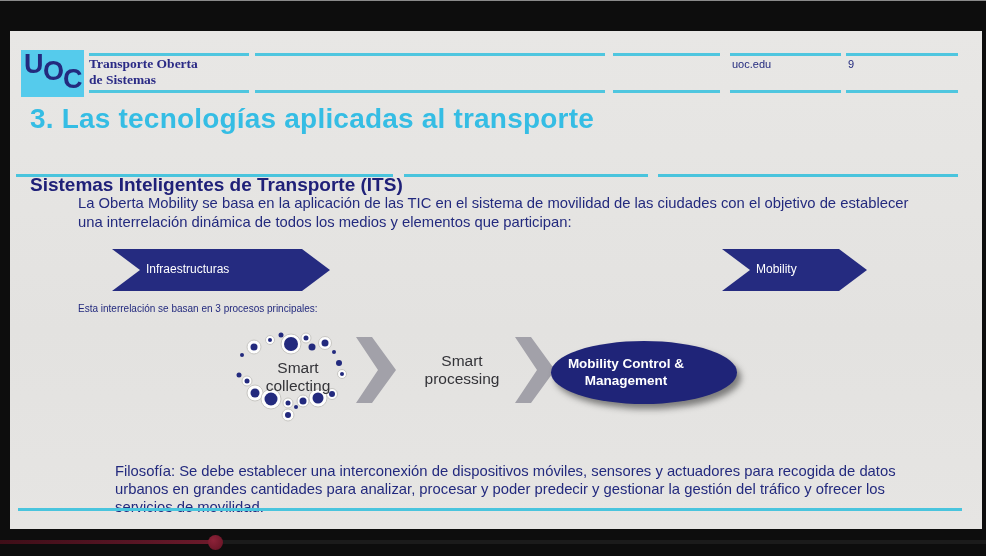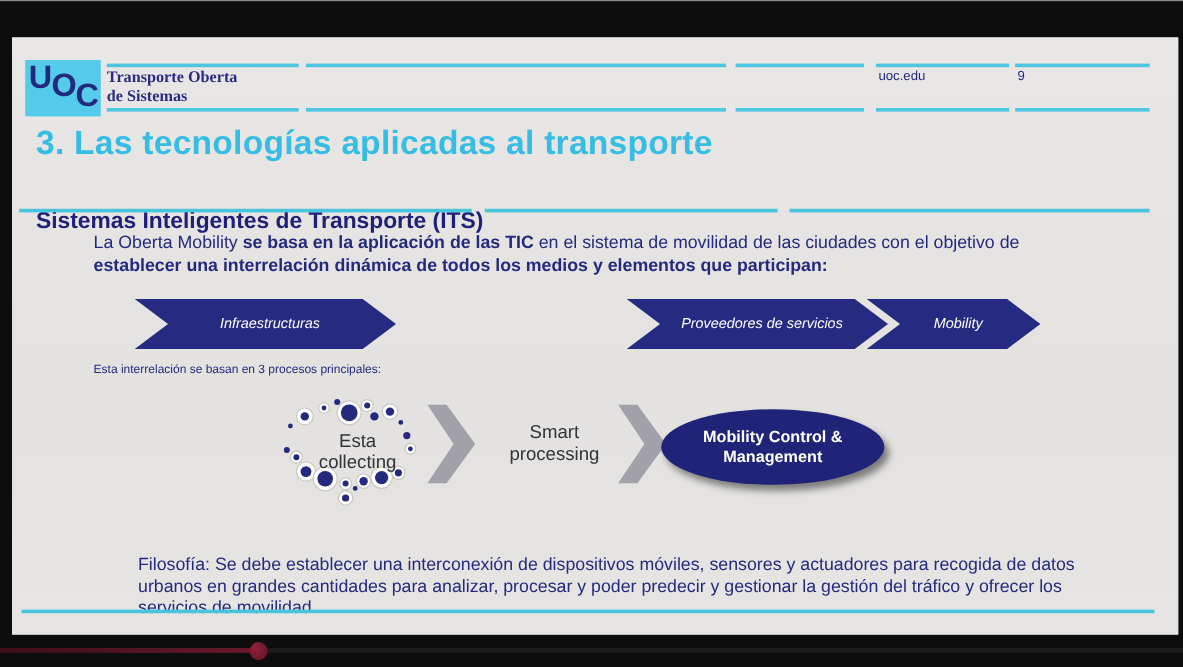--- a/index.html
+++ b/index.html
@@ -20,35 +20,35 @@
   .logo-c{left:42px;top:16px;}
   .hdr-col{position:absolute;top:22px;height:40px;border-top:3px solid #4fc6df;border-bottom:3px solid #4fc6df;box-sizing:border-box;}
   .hdr-col .hdr-txt{font-size:11px;color:#232a7e;padding:2px 0 0 2px;}
   .org-name{position:absolute;left:79px;top:25px;font-family:"Liberation Serif",serif;font-weight:bold;color:#2b2b86;font-size:13.5px;line-height:1.2;}
   
   .title{position:absolute;left:20px;top:72px;font-size:28px;font-weight:bold;color:#35bde4;letter-spacing:.2px;}
   .subtitle{position:absolute;left:20px;top:102px;font-size:19px;font-weight:bold;color:#1f2078;margin-top:41px;}
   .title-rule{position:absolute;top:143px;height:3px;background:#49c4dd;}
   
   .intro{position:absolute;left:68px;top:163px;width:845px;font-size:14.8px;color:#232a7e;line-height:1.3;}
-  .intro b{font-weight:bold;}
+  .intro b{font-weight:normal;}
   
   .chev{position:absolute;top:218px;height:42px;background:#252b80;
         clip-path:polygon(0 0,calc(100% - 28px) 0,100% 50%,calc(100% - 28px) 100%,0 100%,28px 50%);
-        display:flex;align-items:center;justify-content:center;font-style:italic;}
+        display:flex;align-items:center;justify-content:flex-start;}
   .chev .lbl{color:#fff;font-size:12px;line-height:1.15;text-align:center;padding:0 26px 0 34px;}
   
   .proc-intro{position:absolute;left:68px;top:272px;font-size:10px;color:#232a7e;}
   .dots-wrap{position:absolute;left:226px;top:300px;width:124px;height:92px;}
   .dots-wrap .lbl{position:absolute;left:50%;top:50%;transform:translate(-50%,-50%);width:88px;
         text-align:center;font-size:15.5px;color:#333338;line-height:1.15;}
   .proc-txt{position:absolute;left:396px;top:321px;width:112px;text-align:center;font-size:15.5px;color:#333338;line-height:1.15;}
   .gray-chev{position:absolute;top:306px;}
   .ellipse{position:absolute;left:541px;top:310px;width:186px;height:63px;background:#1f2478;border-radius:50%;
-        box-shadow:4px 5px 6px rgba(40,40,40,.55);display:flex;align-items:center;justify-content:center;}
+        box-shadow:4px 5px 6px rgba(40,40,40,.55);display:flex;align-items:center;justify-content:flex-start;}
   .ellipse .lbl{color:#fff;font-weight:bold;font-size:13.5px;text-align:center;line-height:1.2;width:150px;}
   
   .philosophy{position:absolute;left:105px;top:401px;width:788px;font-size:14.8px;color:#232a7e;line-height:1.22;margin-top:30px;}
   .bottom-rule{position:absolute;left:8px;top:477px;width:944px;height:3px;background:#49c4dd;}
   
   .progress-track{position:absolute;left:0;top:539px;width:986px;height:4px;background:#1b1b1b;}
   .progress-fill{position:absolute;left:0;top:539px;height:4px;background:linear-gradient(90deg,#3f0e18 0%,#571524 60%,#6d1a2b 100%);}
   .progress-dot{position:absolute;top:534px;width:15px;height:15px;border-radius:50%;
         background:radial-gradient(circle at 35% 35%,#8d2238,#611223);}
 </style>
@@ -84,23 +84,20 @@
     <div class="subtitle">Sistemas Inteligentes de Transporte (ITS)</div>
     <div class="title-rule" style="left:6px;width:377px;"></div>
     <div class="title-rule" style="left:394px;width:244px;"></div>
     <div class="title-rule" style="left:648px;width:300px;"></div>
 
     <div class="intro"><span>La Oberta Mobility </span><b>se basa en la aplicación de las TIC</b><span> en el sistema de movilidad de las ciudades con el objetivo de </span><b>establecer una interrelación dinámica de todos los medios y elementos que participan</b><b>:</b></div>
 
     <div class="chev" style="left:102px;width:218px;">
       <div class="lbl">Infraestructuras</div>
     </div>
-    <div class="chev" style="left:512px;width:218px;">
-      <div class="lbl">Proveedores de servicios</div>
-    </div>
     <div class="chev" style="left:712px;width:145px;">
       <div class="lbl">Mobility</div>
     </div>
 
     <div class="proc-intro">Esta interrelación se basan en 3 procesos principales:</div>
 
     <div class="dots-wrap">
       <svg width="124" height="92" viewBox="0 0 124 92">
         <g stroke="#c8c7c3" stroke-width="1" fill="#fdfdfd">
           <circle cx="18" cy="16" r="7"></circle>
@@ -135,21 +132,21 @@
             <circle cx="19" cy="62" r="4.5"></circle>
             <circle cx="35" cy="68" r="6.5"></circle>
           <circle cx="52" cy="72" r="2.5"></circle>
             <circle cx="60" cy="76" r="2"></circle>
             <circle cx="67" cy="70" r="3.5"></circle>
           <circle cx="82" cy="67" r="5.5"></circle>
             <circle cx="96" cy="63" r="3"></circle>
             <circle cx="52" cy="84" r="3"></circle>
         </g>
       </svg>
-      <div class="lbl">Esta collecting</div>
+      <div class="lbl">Smart collecting</div>
     </div>
 
     <svg class="gray-chev" style="left:346px;" width="40" height="66" viewBox="0 0 40 66">
       <polygon points="0,0 16,0 40,33 16,66 0,66 22,33" fill="#a2a1a9"></polygon>
     </svg>
 
     <div class="proc-txt">Smart processing</div>
 
     <svg class="gray-chev" style="left:505px;" width="40" height="66" viewBox="0 0 40 66">
       <polygon points="0,0 16,0 40,33 16,66 0,66 22,33" fill="#a2a1a9"></polygon>

